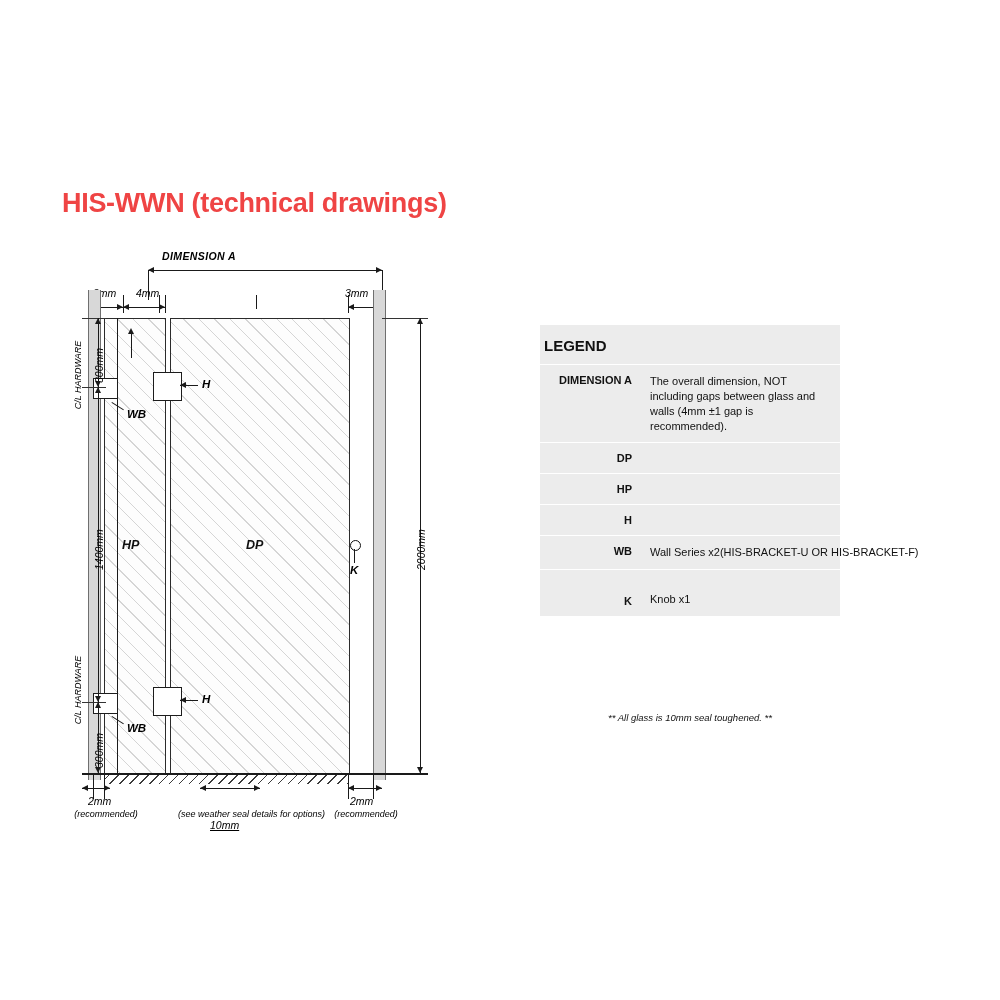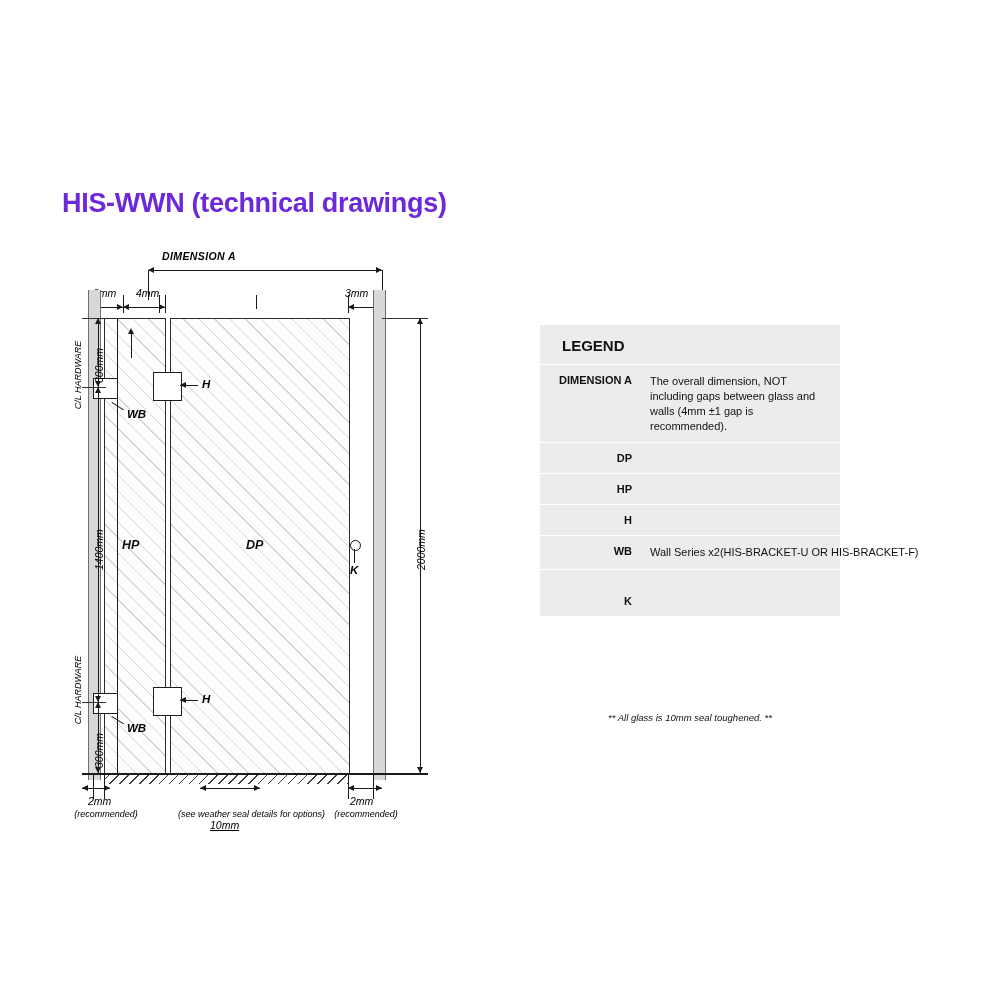--- a/index.html
+++ b/index.html
@@ -17,21 +17,21 @@
   }
 
   
   #page-title {
     position: absolute;
     left: 62px;
     top: 188px;
     font-size: 27px;
     font-weight: bold;
     letter-spacing: -0.3px;
-    color: #6d28d9;
+    color: #ef4444;
     white-space: nowrap;
   }
 
   
   #drawing {
     position: absolute;
     left: 60px;
     top: 250px;
     width: 420px;
     height: 590px;
@@ -153,21 +153,21 @@
   
   #legend {
     position: absolute;
     left: 540px;
     top: 325px;
     width: 300px;
     background: #ececec;
     font-size: 11px;
   }
   #legend .legend-title {
-    padding: 12px 14px 10px 22px;
+    padding: 12px 14px 10px 4px;
     font-size: 15px;
     font-weight: bold;
     color: #111;
     border-bottom: 1px solid #ffffff;
   }
   .legend-row {
     display: flex;
     border-bottom: 1px solid #ffffff;
     min-height: 30px;
   }
@@ -362,16 +362,17 @@
     <div class="legend-key">H</div>
   </div>
 
   <div class="legend-row">
     <div class="legend-key">WB</div>
     <div class="legend-val wide">Wall Series x2(HIS-BRACKET-U OR HIS-BRACKET-F)</div>
   </div>
 
   <div class="legend-row" style="min-height:46px; align-items:flex-end;">
     <div class="legend-key">K</div>
+    <div class="legend-val">Knob x1</div>
   </div>
 </div>
 
 <div class="legend-note">** All glass is 10mm seal toughened. **</div>
 
 </body></html>

